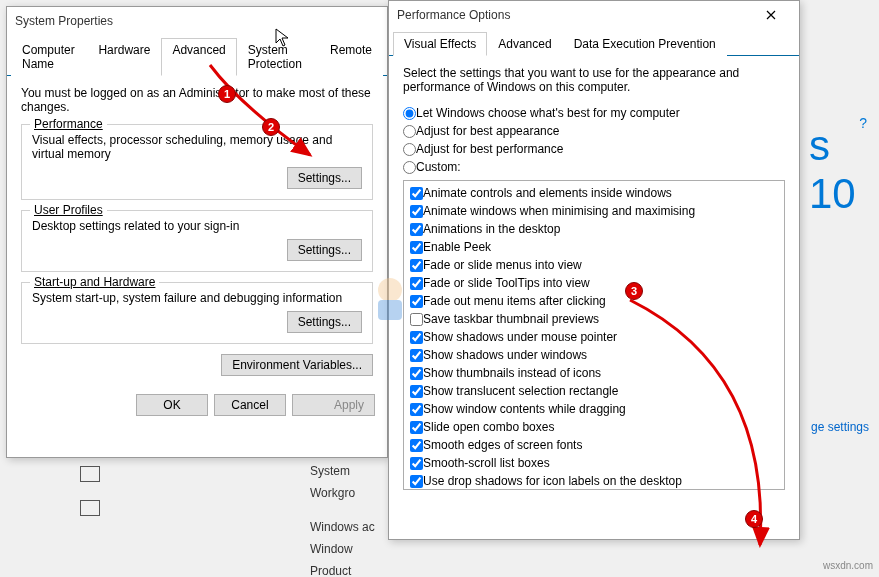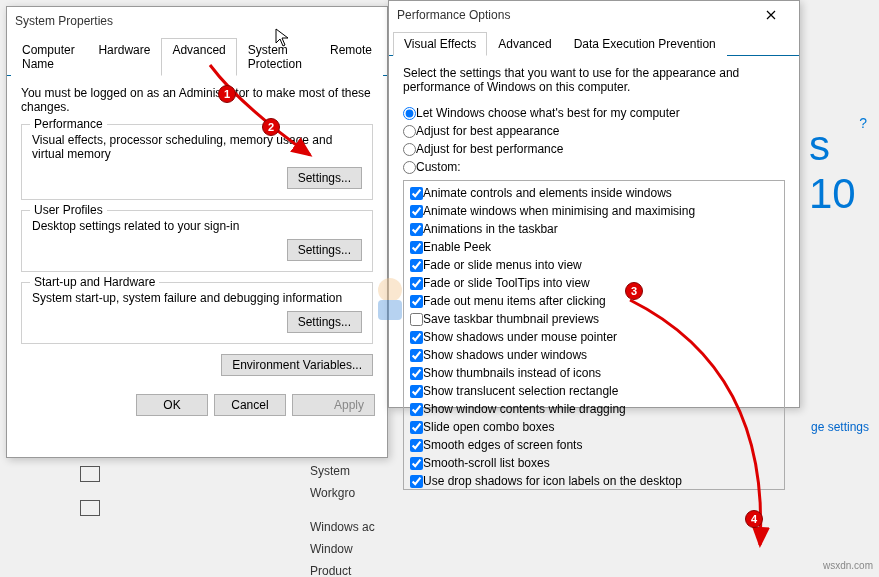--- a/index.html
+++ b/index.html
@@ -6,21 +6,21 @@
 body { margin: 0; width: 879px; height: 577px; background: #f0f0f0; position: relative; overflow: hidden; font-size: 12px; color: #000; }
 .dialog { position: absolute; background: #fff; border: 1px solid #999; box-shadow: 2px 2px 8px rgba(0,0,0,0.2); }
 .titlebar { height: 28px; display: flex; align-items: center; padding: 0 8px; font-size: 12px; color: #333; }
 .titlebar .spacer { flex: 1; }
 .closebtn { width: 40px; height: 24px; display: flex; align-items: center; justify-content: center; cursor: pointer; }
 .tabs { display: flex; border-bottom: 1px solid #0369a1; padding: 0 4px; margin-top: 2px; }
 .tab { padding: 4px 10px; font-size: 12px; border: 1px solid transparent; cursor: pointer; position: relative; top: 1px; background: #fff; }
 .tab.active { border: 1px solid #ccc; border-bottom: 1px solid #fff; }
 .body { padding: 10px 14px; font-size: 12px; }
 .groupbox { border: 1px solid #d0d0d0; margin: 10px 0; padding: 8px 10px 10px 10px; position: relative; }
-.groupbox .legend { position: absolute; top: -8px; left: 8px; background: #fff; padding: 0 4px; font-size: 12px; }
+.groupbox .legend { position: absolute; top: -8px; left: 8px; background: #fff; padding: 0 4px; font-size: 12px; text-decoration: underline; }
 .btn { min-width: 72px; height: 22px; border: 1px solid #adadad; background: #e1e1e1; font-size: 12px; cursor: pointer; padding: 0 10px; }
 .row-right { text-align: right; margin-top: 6px; }
 .dlg-btns { display: flex; gap: 6px; justify-content: flex-end; padding: 8px 12px; }
 .radio-row, .check-row { display: flex; align-items: center; padding: 2px 0; font-size: 12px; }
 .radio-row input, .check-row input { margin: 0; }
 .listbox { border: 1px solid #adadad; padding: 3px 6px; margin: 4px 0 8px 0; max-height: 310px; overflow: auto; }
 .bg-win10 { position: absolute; right: 0; top: 70px; width: 70px; height: 200px; font-size: 42px; color: #0078d7; font-weight: 300; display:flex; align-items:center; }
 .bg-link { position: absolute; right: 10px; top: 420px; color: #0066cc; font-size: 12px; }
 .cursor-svg { position:absolute; top: 28px; left: 275px; pointer-events:none; }
 .step-badge { position:absolute; width:18px; height:18px; border-radius:50%; background:#d00; color:#fff; font-size:11px; font-weight:bold; display:flex; align-items:center; justify-content:center; pointer-events:none; z-index:100; border:1px solid #800; }
@@ -87,21 +87,21 @@
 
     <div class="row-right" style=""><button class="btn" style="min-width:140px">Environment Variables...</button></div>
   </div>
   <div class="dlg-btns">
     <button class="btn">OK</button>
     <button class="btn">Cancel</button>
     <button class="btn" style="color:#888;padding-left:41px;">Apply</button>
   </div>
 </div>
 
-<div class="dialog" style="left:388px; top:0px; width:412px; height:408px;">
+<div class="dialog" style="left:388px; top:0px; width:412px; height:540px;">
   <div class="titlebar">
     <span>Performance Options</span>
     <span class="spacer"></span>
     <div class="closebtn">
       <svg width="10" height="10" viewBox="0 0 10 10">
           <path d="M1 1 L9 9 M9 1 L1 9" stroke="#000" stroke-width="1.2"></path>
         </svg>
     </div>
   </div>
   <div class="tabs">
@@ -133,21 +133,21 @@
         <label class="check-row">
           <input type="checkbox" checked="" style="">
           <span>Animate controls and elements inside windows</span>
         </label>
         <label class="check-row">
           <input type="checkbox" checked="" style="">
           <span>Animate windows when minimising and maximising</span>
         </label>
         <label class="check-row">
           <input type="checkbox" checked="" style="">
-          <span>Animations in the taskbar</span>
+          <span>Animations in the desktop</span>
         </label>
         <label class="check-row">
           <input type="checkbox" checked="" style="">
           <span>Enable Peek</span>
         </label>
         <label class="check-row">
           <input type="checkbox" checked="" style="">
           <span>Fade or slide menus into view</span>
         </label>
         <label class="check-row">

